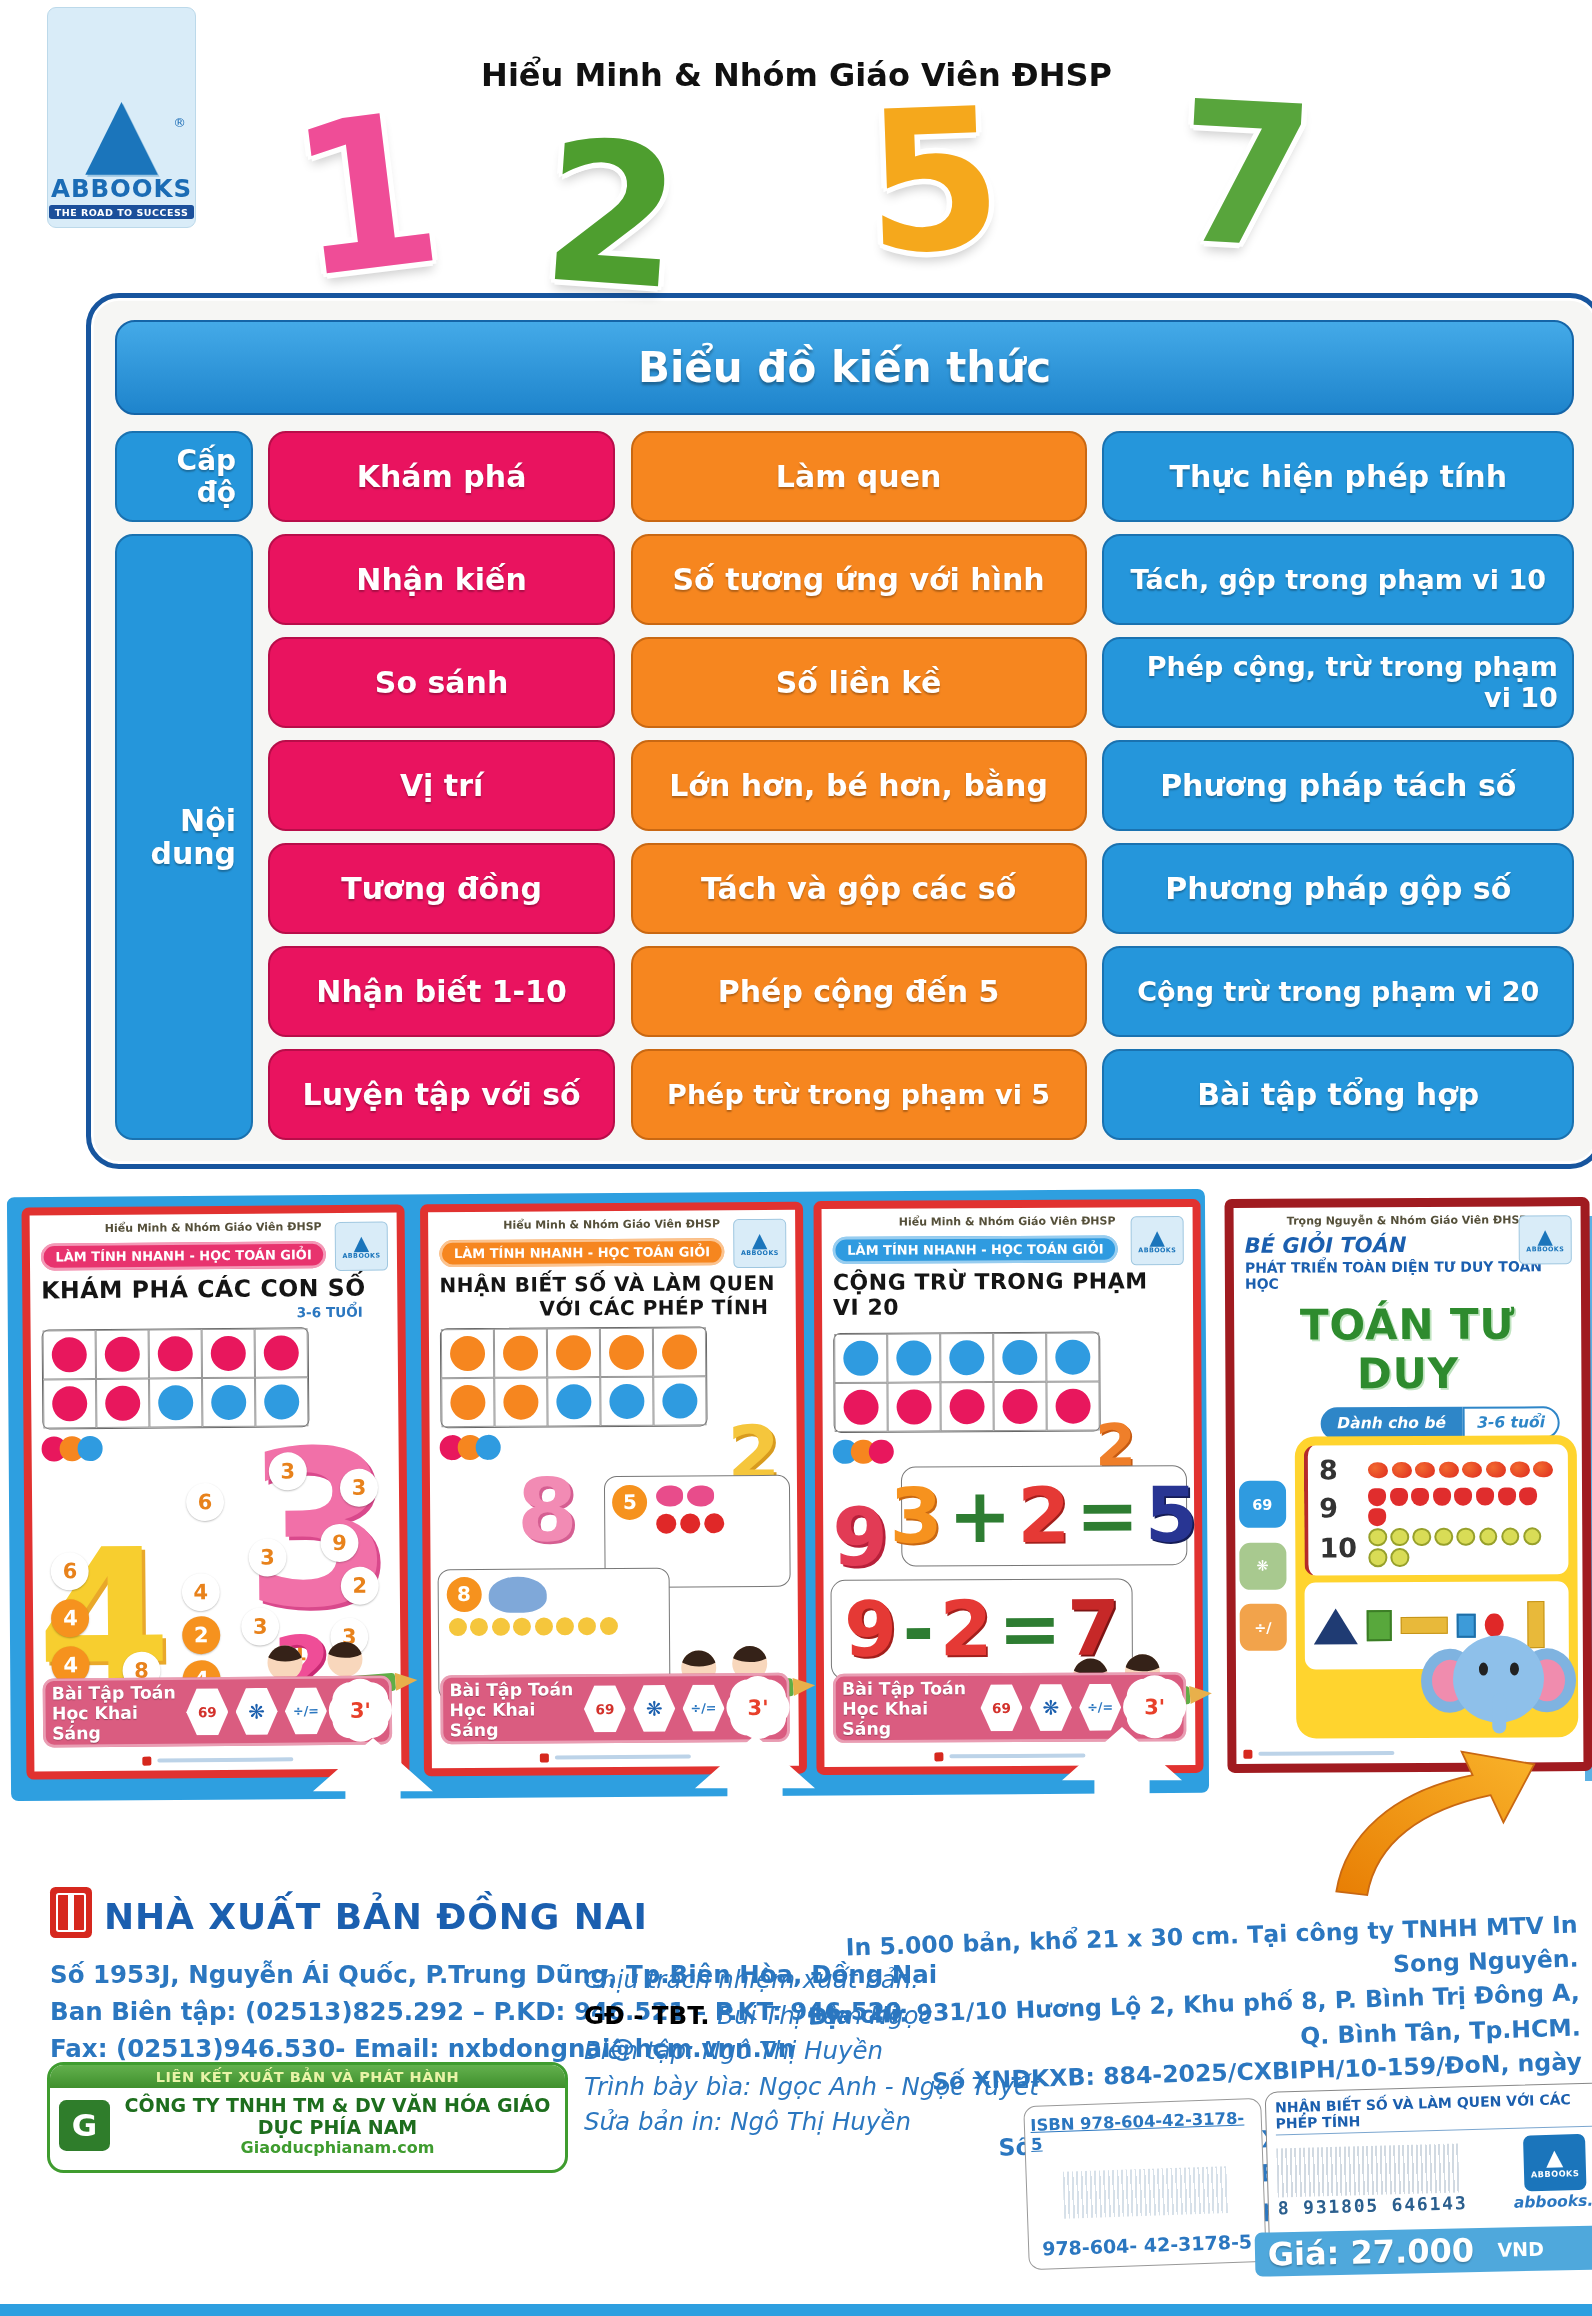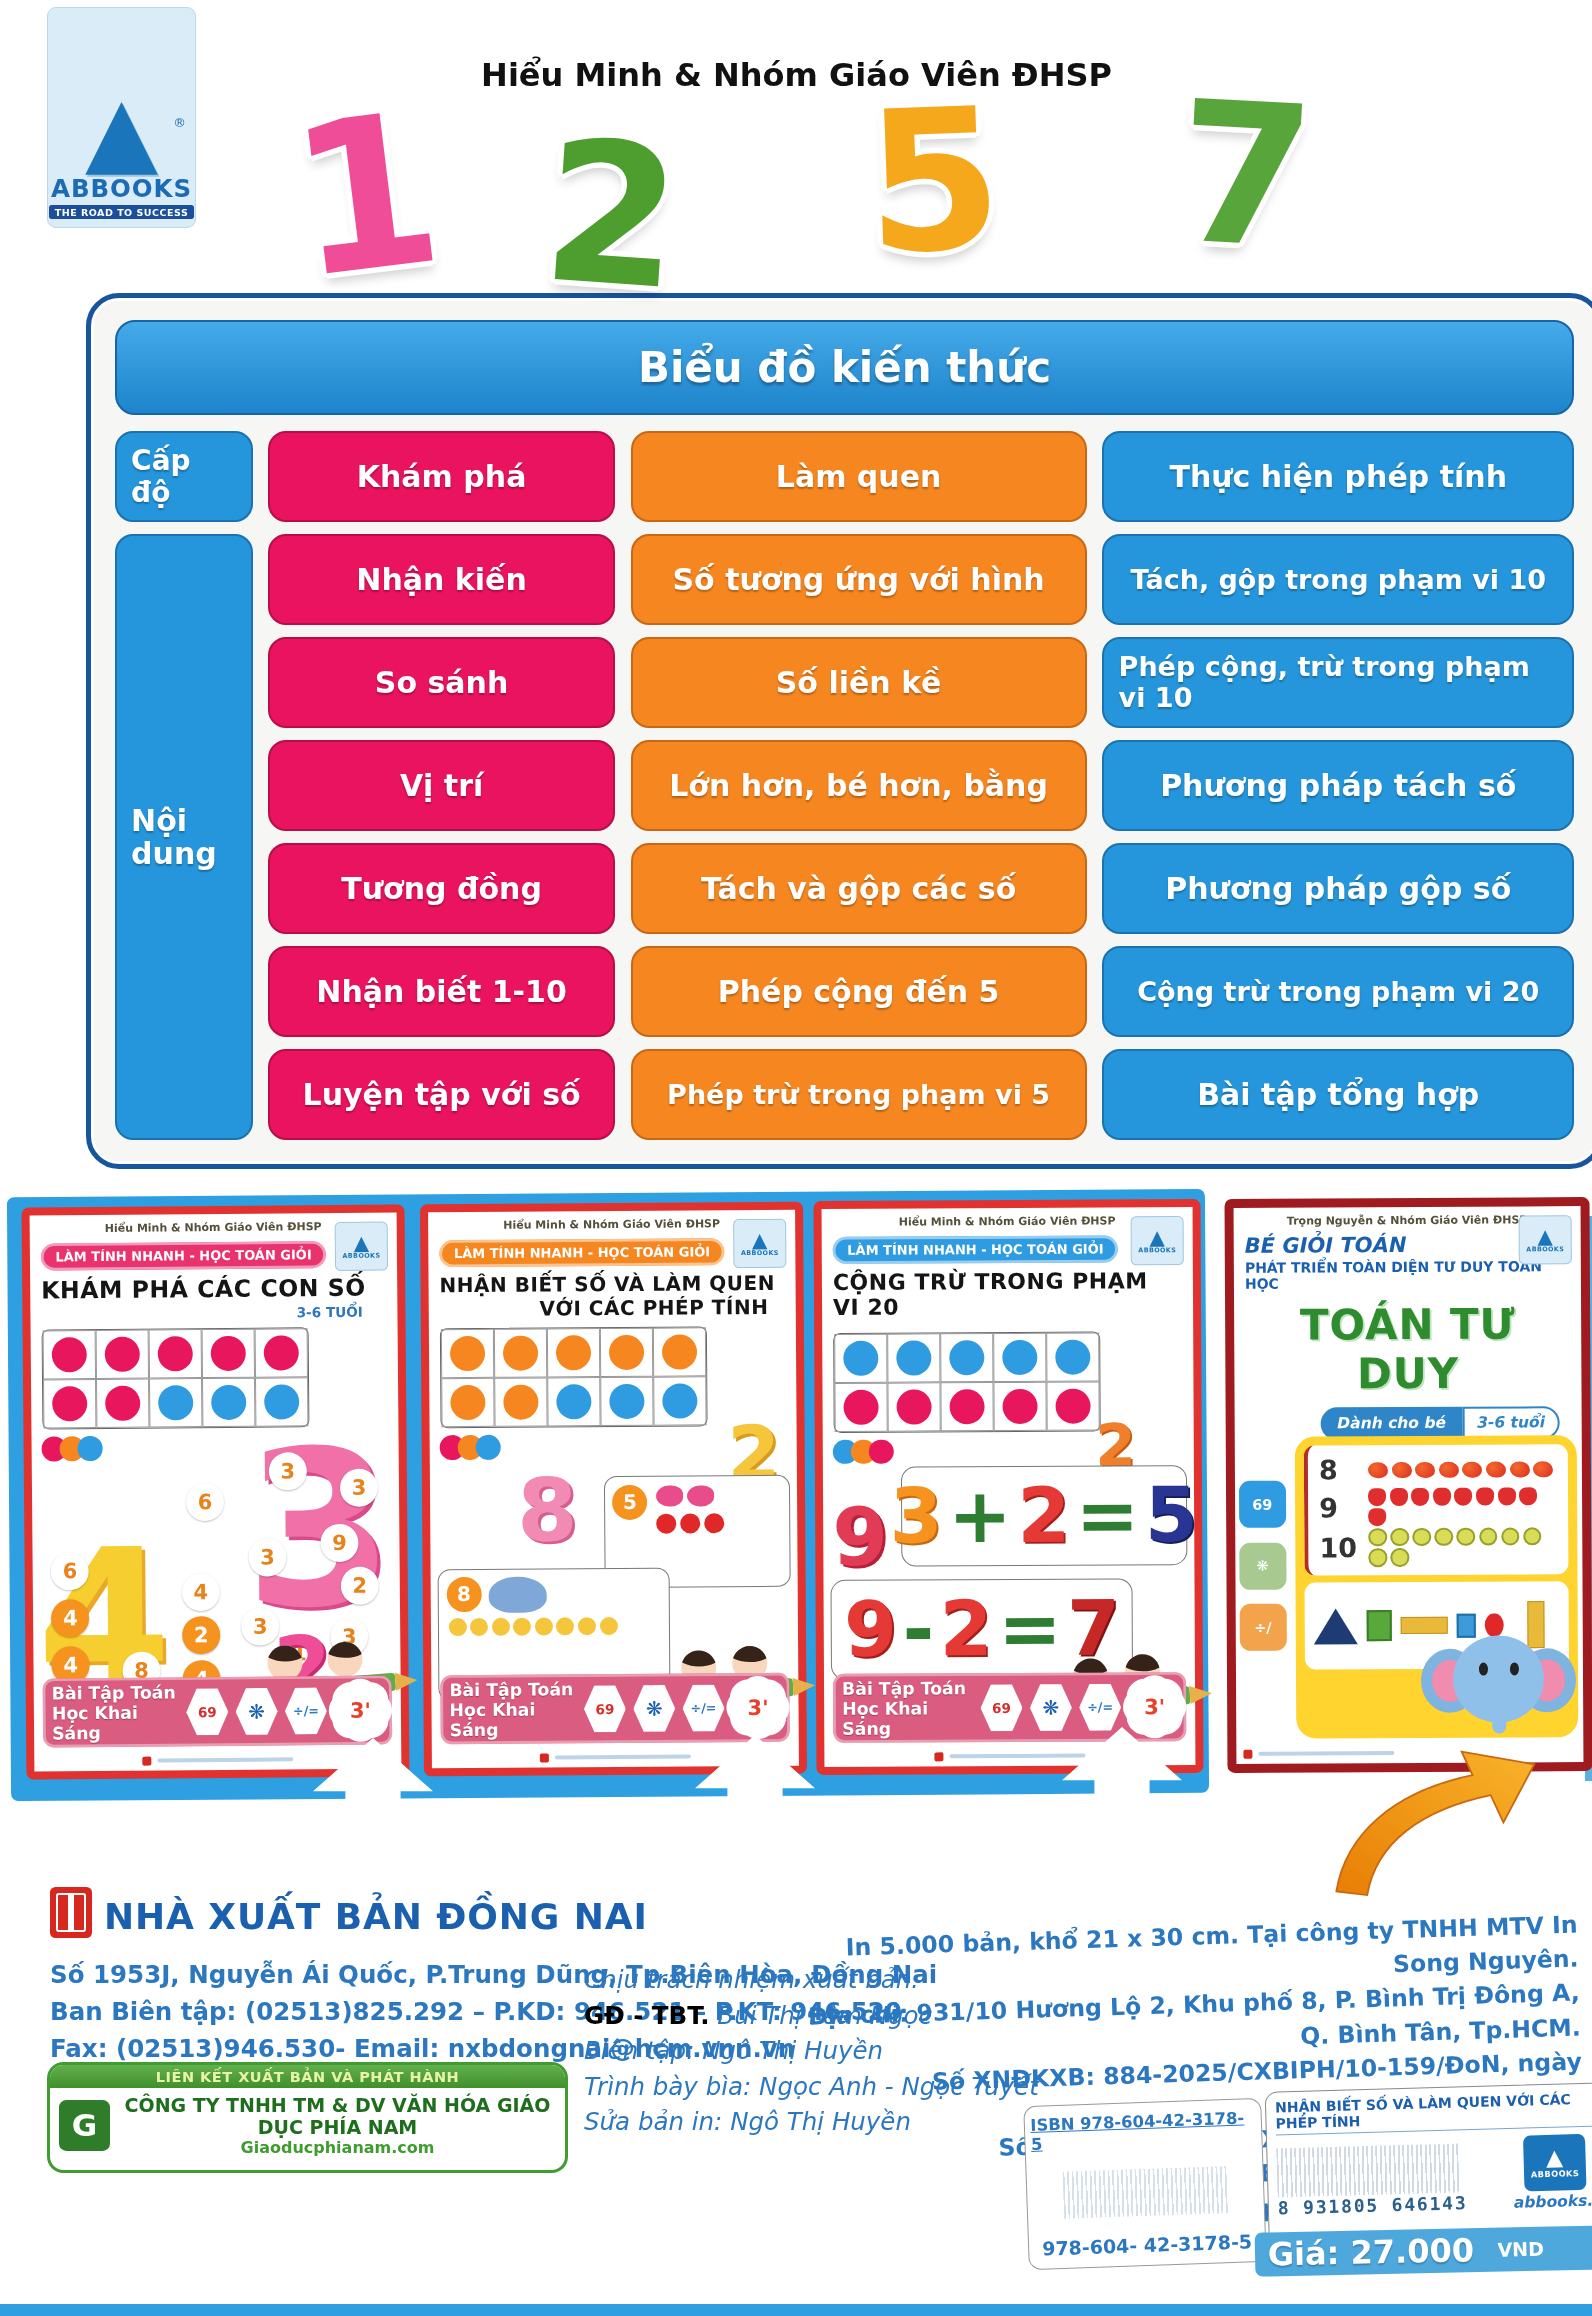--- a/index.html
+++ b/index.html
@@ -23,21 +23,21 @@
   .n7{left:1178px;top:78px;font-size:195px;color:#58a53c;transform:rotate(3deg);}
 
   
   .chart-card{position:absolute;left:50px;top:293px;width:1507px;height:866px;background:#f6f6f4;
       border:5.5px solid #17559e;border-radius:33px;box-shadow:0 0 0 2.7px #fff inset;margin-left:36px;}
   .chart-title{position:absolute;left:23.6px;right:23.6px;top:22px;height:91px;border-radius:20px;
       background:linear-gradient(#44aae8,#1e84cc);border:2.7px solid #1565a8;display:flex;align-items:center;justify-content:center;
       color:#fff;font-size:42px;font-weight:900;text-shadow:0 2.7px 2.7px rgba(0,0,0,.3);}
   .chart-grid{position:absolute;left:23.6px;right:23.6px;top:133px;bottom:23.6px;display:grid;
       grid-template-columns:138px 347px 456px 1fr;grid-template-rows:repeat(7,1fr);gap:11.8px 15.5px;}
-  .cell{border-radius:18px;display:flex;align-items:center;justify-content:center;text-align:left;
+  .cell{border-radius:18px;display:flex;align-items:center;justify-content:center;text-align:right;
       color:#fff;font-weight:900;font-size:30px;line-height:1.12;padding:3.6px 14.5px;
       text-shadow:0 1.8px 1.8px rgba(0,0,0,.28);}
   .cell.small{font-size:27px;}
   .c-blue{background:#2596db;border:2.7px solid #1a72b0;}
   .c-pink{background:#e9135f;border:2.7px solid #b80d49;}
   .c-orange{background:#f6861f;border:2.7px solid #c96812;}
   .lab-level{grid-column:1;grid-row:1;font-size:28px;}
   .lab-content{grid-column:1;grid-row:2/8;font-size:30px;}
 
   

